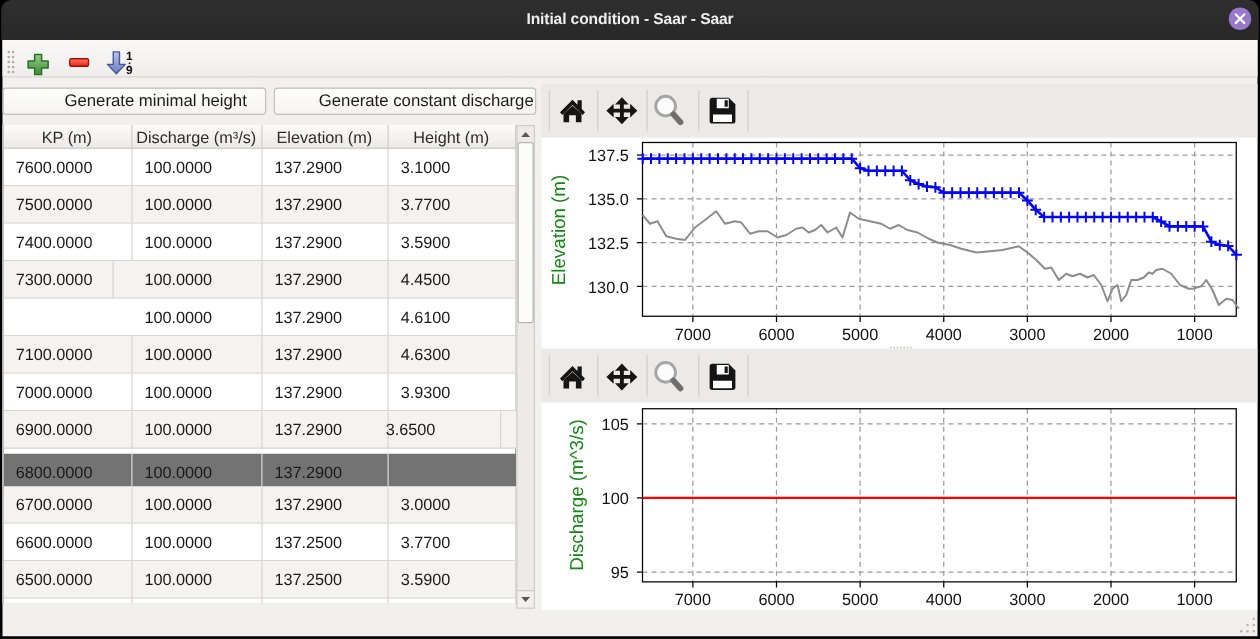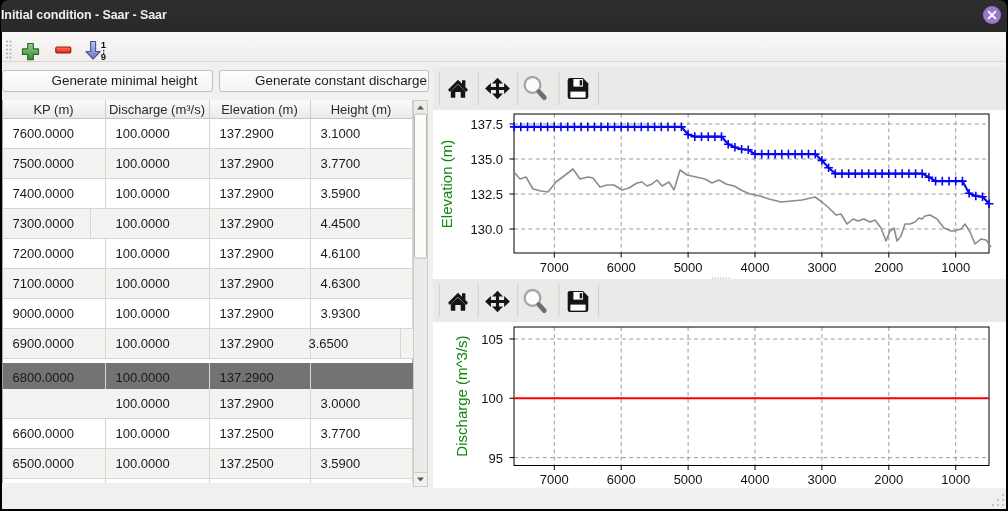--- a/index.html
+++ b/index.html
@@ -1,19 +1,19 @@
 <!DOCTYPE html>
 <html><head><meta charset="utf-8"><style>
 * { margin:0; padding:0; box-sizing:border-box; }
 html,body { width:1008px; height:511px; overflow:hidden; background:#000;
   font-family:"Liberation Sans", sans-serif; }
 .abs { position:absolute; }
 .titlebar { position:absolute; left:1px; top:0; width:1006px; height:32px;
   background:linear-gradient(#2f2f2f,#282828); border-radius:8px 8px 0 0;
-  color:#eeeeee; font-size:12.5px; font-weight:bold; text-align:left; line-height:31px; letter-spacing:-0.1px;}
+  color:#eeeeee; font-size:12.5px; font-weight:bold; text-align:center; line-height:31px; letter-spacing:-0.1px;}
 .closebtn { position:absolute; left:983px; top:6px; width:18px; height:18px; border-radius:50%;
   background:#9878c8; }
 .content { position:absolute; left:2px; top:32px; width:1004px; height:476.5px; background:#f1f0ee; }
 .toolbar { position:absolute; left:2px; top:32px; width:1004px; height:30px;
   background:linear-gradient(#f9f8f7,#efeeec); border-bottom:1px solid #d7d5d2; }
 .btn { position:absolute; top:70px; height:22px; background:linear-gradient(#fdfdfc,#f5f4f2);
   border:1px solid #c2c0bd; border-radius:3px; font-size:13.4px; color:#1c1c1c;
   text-align:center; line-height:20px;padding-left:35px; }
 .table { position:absolute; left:2px; top:100px; width:411px; height:383px;
   border:1px solid #a9a7a3; background:#fff; }
@@ -100,49 +100,49 @@
       <div class="td" style="left:207.0px;width:101.0px">137.2900</div>
       <div class="td" style="left:308.0px;width:102.0px">3.5900</div>
     </div>
 <div class="tr" style="top:90.00px;background:#f4f3f1">
       <div class="td" style="left:0.0px;width:88px">7300.0000</div>
       <div class="td" style="left:103.0px;width:104.0px">100.0000</div>
       <div class="td" style="left:207.0px;width:101.0px">137.2900</div>
       <div class="td" style="left:308.0px;width:102.0px">4.4500</div>
     </div>
 <div class="tr" style="top:120.00px;background:#ffffff">
-      <div class="td" style="left:0.0px;width:103.0px">7200.0000</div>
       <div class="td" style="left:103.0px;width:104.0px">100.0000</div>
       <div class="td" style="left:207.0px;width:101.0px">137.2900</div>
       <div class="td" style="left:308.0px;width:102.0px">4.6100</div>
     </div>
 <div class="tr" style="top:150.00px;background:#f4f3f1">
       <div class="td" style="left:0.0px;width:103.0px">7100.0000</div>
       <div class="td" style="left:103.0px;width:104.0px">100.0000</div>
       <div class="td" style="left:207.0px;width:101.0px">137.2900</div>
       <div class="td" style="left:308.0px;width:102.0px">4.6300</div>
     </div>
 <div class="tr" style="top:180.00px;background:#ffffff">
-      <div class="td" style="left:0.0px;width:103.0px">9000.0000</div>
+      <div class="td" style="left:0.0px;width:103.0px">7000.0000</div>
       <div class="td" style="left:103.0px;width:104.0px">100.0000</div>
       <div class="td" style="left:207.0px;width:101.0px">137.2900</div>
       <div class="td" style="left:308.0px;width:102.0px">3.9300</div>
     </div>
 <div class="tr" style="top:210.00px;background:#f4f3f1">
       <div class="td" style="left:0.0px;width:103.0px">6900.0000</div>
       <div class="td" style="left:103.0px;width:104.0px">100.0000</div>
       <div class="td" style="left:207.0px;width:101.0px">137.2900</div>
       <div class="td" style="left:296px;width:102.0px">3.6500</div>
     </div>
 <div class="tr" style="top:244px;background:#737373">
       <div class="td" style="left:0.0px;width:103.0px">6800.0000</div>
       <div class="td" style="left:103.0px;width:104.0px">100.0000</div>
       <div class="td" style="left:207.0px;width:101.0px">137.2900</div>
     </div>
 <div class="tr" style="top:270.00px;background:#f4f3f1">
+      <div class="td" style="left:0.0px;width:103.0px">6700.0000</div>
       <div class="td" style="left:103.0px;width:104.0px">100.0000</div>
       <div class="td" style="left:207.0px;width:101.0px">137.2900</div>
       <div class="td" style="left:308.0px;width:102.0px">3.0000</div>
     </div>
 <div class="tr" style="top:300.00px;background:#ffffff">
       <div class="td" style="left:0.0px;width:103.0px">6600.0000</div>
       <div class="td" style="left:103.0px;width:104.0px">100.0000</div>
       <div class="td" style="left:207.0px;width:101.0px">137.2500</div>
       <div class="td" style="left:308.0px;width:102.0px">3.7700</div>
     </div>

